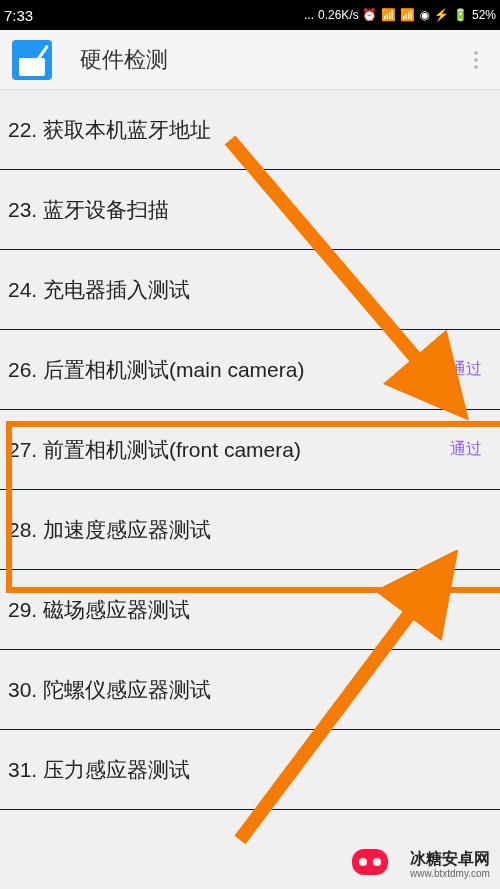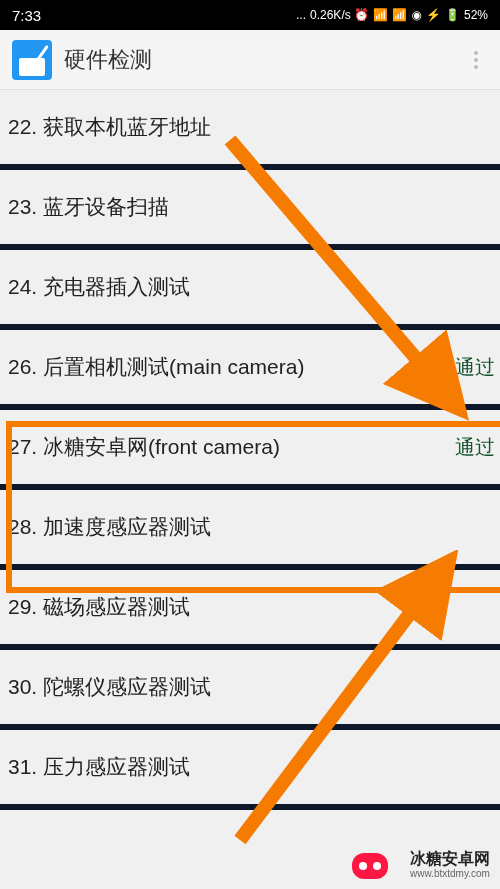--- a/index.html
+++ b/index.html
@@ -11,32 +11,33 @@
       overflow: hidden;
       position: relative;
     }
     .status-bar {
       height: 30px;
       background: #000;
       color: #fff;
       display: flex;
       align-items: center;
       justify-content: space-between;
-      padding: 0 12px;
+      padding: 0 4px;
       font-size: 13px;
     }
     .status-left { font-size: 15px; }
     .status-right { display: flex; align-items: center; gap: 4px; font-size: 12px; }
     .app-bar {
       height: 60px;
       background: #f5f5f5;
       display: flex;
       align-items: center;
       padding: 0 12px;
       border-bottom: 1px solid #ddd;
+      gap: 16px;
     }
     .app-icon {
       width: 40px;
       height: 40px;
       background: #2196F3;
       border-radius: 4px;
       margin-right: 12px;
       position: relative;
       display: flex;
       align-items: flex-end;
@@ -61,48 +62,48 @@
       border-radius: 2px;
     }
     .app-title { font-size: 22px; color: #333; flex: 1; }
     .menu-dots { width: 24px; display: flex; flex-direction: column; gap: 3px; align-items: center; }
     .menu-dots span { width: 4px; height: 4px; background: #bbb; border-radius: 50%; }
     .list { background: #f0f0f0; }
     .list-item {
       height: 80px;
       display: flex;
       align-items: center;
-      padding: 0 5px 0 8px;
-      border-bottom: 6px solid #0f172a;
+      padding: 0 18px 0 8px;
+      border-bottom: 1px solid #0f172a;
       font-size: 21px;
       color: #222;
     }
     .list-item .label { flex: 1; white-space: nowrap; overflow: hidden; }
-    .list-item .status { color: #14532d; font-size: 20px; }
+    .list-item .status { color: #8b5cf6; font-size: 16px; }
     .highlight-box {
       position: absolute;
       border: 6px solid #f57c00;
       left: 6px;
       right: -20px;
       top: 421px;
       height: 172px;
       pointer-events: none;
       z-index: 5;
     }
     .arrow {
       position: absolute;
       pointer-events: none;
       z-index: 6;
     }
     .watermark {
       position: absolute;
       bottom: 10px;
       right: 10px;
       display: flex;
-      align-items: flex-end;
+      align-items: flex-start;
       gap: 22px;
       z-index: 10;
       padding-left: 13px;
     }
     .watermark-icon {
       width: 36px;
       height: 26px;
       background: #ff1744;
       border-radius: 12px;
       position: relative;
@@ -163,21 +164,21 @@
   </div>
   <div class="list-item">
     <span class="label"><span>24.</span> <span>充电器插入测试</span></span>
     <span class="status"></span>
   </div>
   <div class="list-item">
     <span class="label"><span>26.</span> <span>后置相机测试(main camera)</span></span>
     <span class="status">通过</span>
   </div>
   <div class="list-item">
-    <span class="label"><span>27.</span> <span>冰糖安卓网(front camera)</span></span>
+    <span class="label"><span>27.</span> <span>前置相机测试(front camera)</span></span>
     <span class="status">通过</span>
   </div>
   <div class="list-item">
     <span class="label"><span>28.</span> <span>加速度感应器测试</span></span>
     <span class="status"></span>
   </div>
   <div class="list-item">
     <span class="label"><span>29.</span> <span>磁场感应器测试</span></span>
     <span class="status"></span>
   </div>

